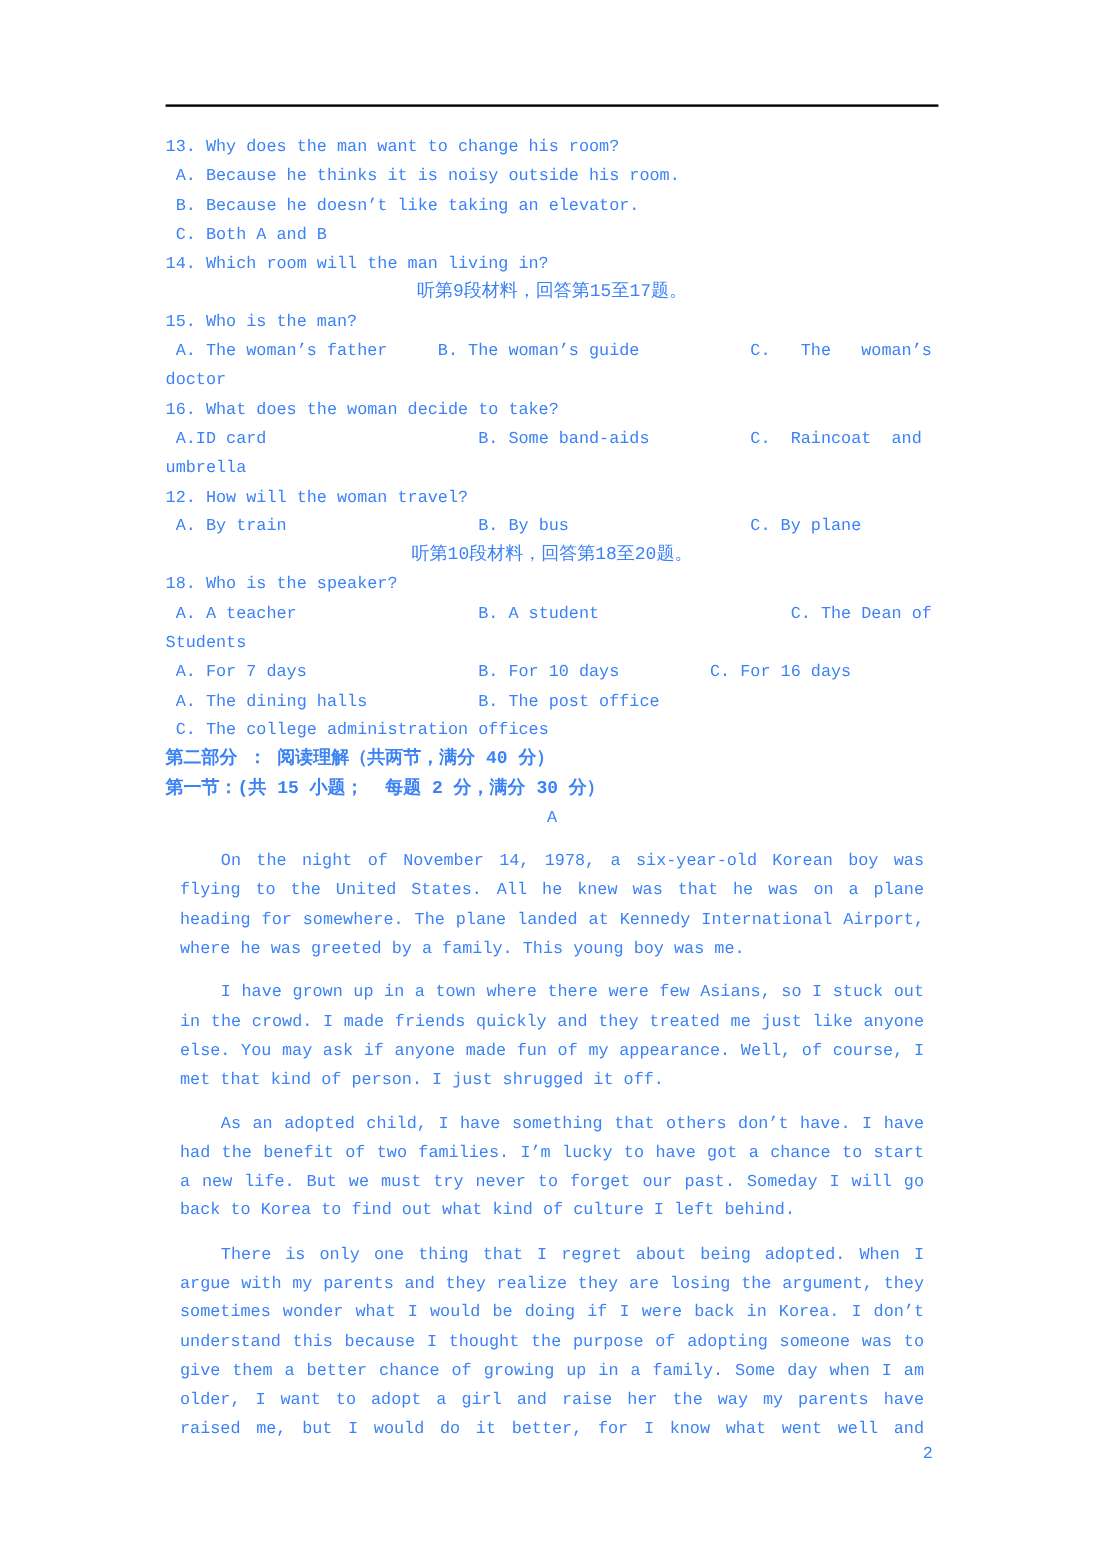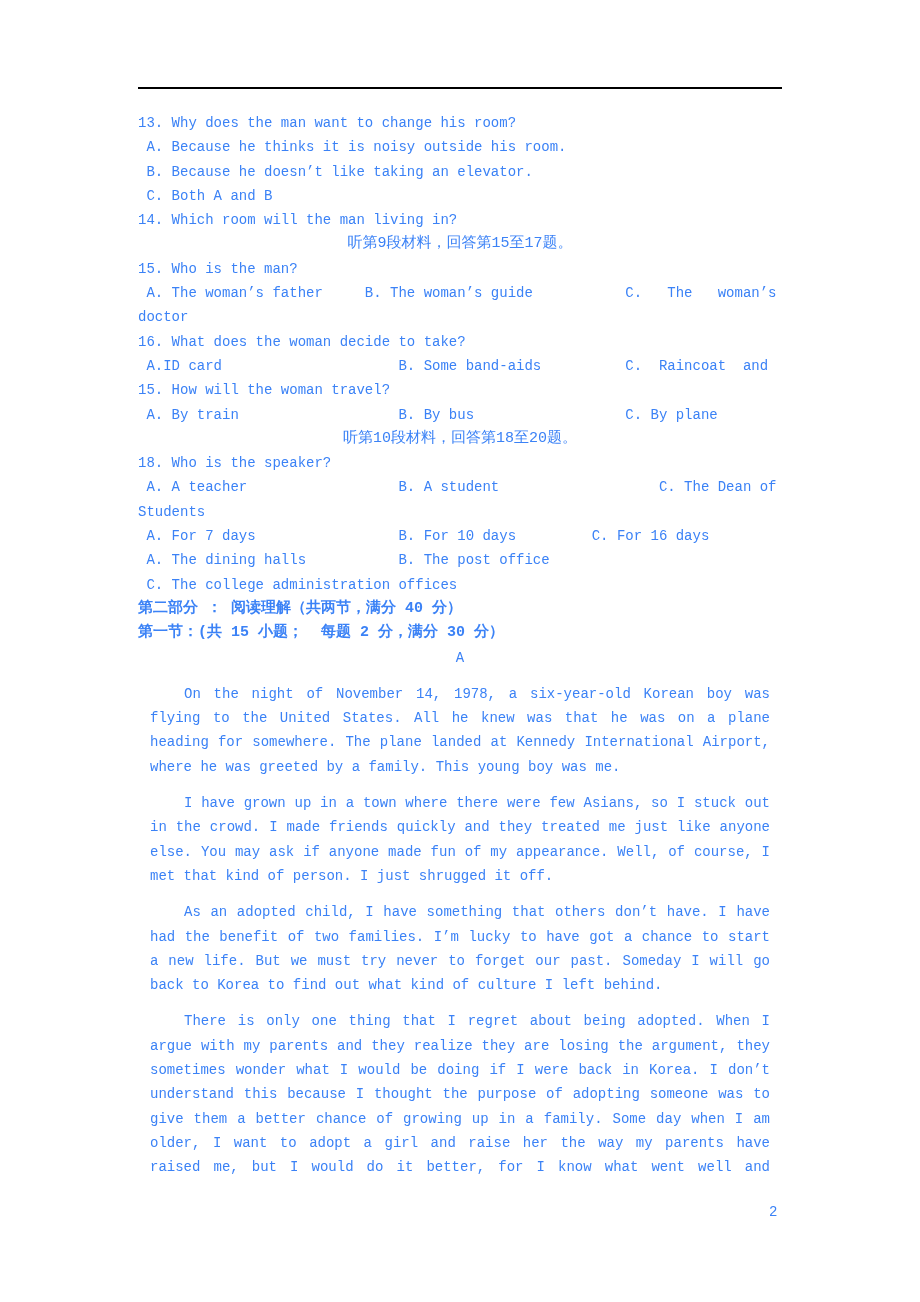--- a/index.html
+++ b/index.html
@@ -77,21 +77,22 @@
     <div class="line"> A. Because he thinks it is noisy outside his room.</div>
     <div class="line"> B. Because he doesn’t like taking an elevator.</div>
     <div class="line"> C. Both A and B</div>
     <div class="line">14. Which room will the man living in?</div>
     <div class="line cjk">听第9段材料，回答第15至17题。</div>
     <div class="line">15. Who is the man?</div>
     <div class="line"> A. The woman’s father     B. The woman’s guide           C.   The   woman’s</div>
     <div class="line">doctor</div>
     <div class="line">16. What does the woman decide to take?</div>
     <div class="line"> A.ID card                     B. Some band-aids          C.  Raincoat  and</div>
-    <div class="line">15. How will the woman travel?</div>
+    <div class="line">umbrella</div>
+    <div class="line">12. How will the woman travel?</div>
     <div class="line"> A. By train                   B. By bus                  C. By plane</div>
     <div class="line cjk">听第10段材料，回答第18至20题。</div>
     <div class="line">18. Who is the speaker?</div>
     <div class="line"> A. A teacher                  B. A student                   C. The Dean of</div>
     <div class="line">Students</div>
     <div class="line"> A. For 7 days                 B. For 10 days         C. For 16 days</div>
     <div class="line"> A. The dining halls           B. The post office</div>
     <div class="line"> C. The college administration offices</div>
 
     <div class="line heading">第二部分 ： 阅读理解（共两节，满分 40 分）</div>

